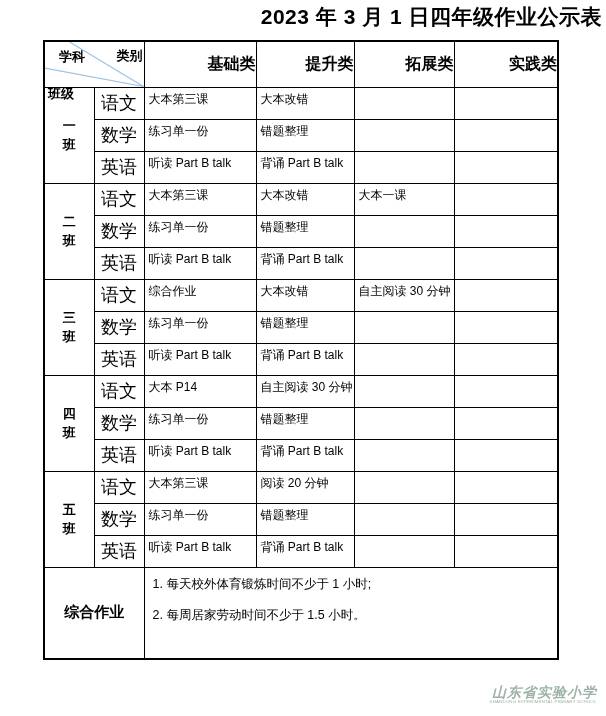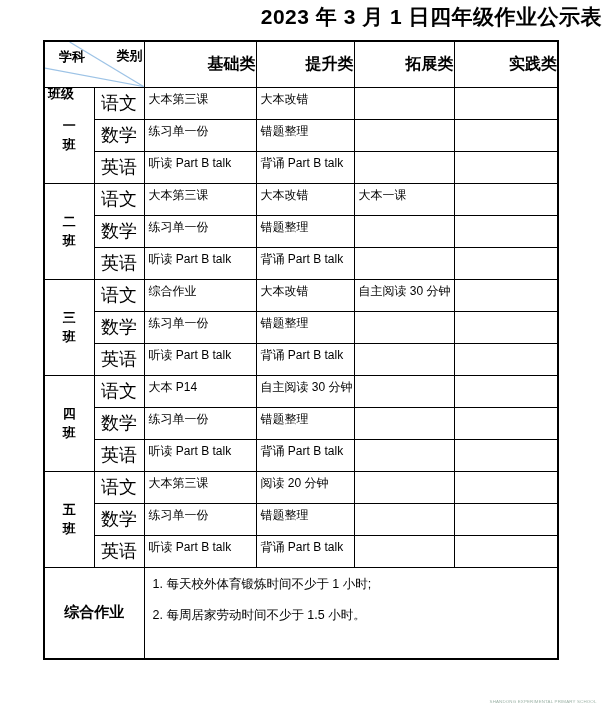--- a/index.html
+++ b/index.html
@@ -263,14 +263,15 @@
     <td class="summary-label" colspan="2">综合作业</td>
     <td class="summary-content" colspan="4">
       <div class="summary-item">1. 每天校外体育锻炼时间不少于 1 小时;</div>
       <div class="summary-item">2. 每周居家劳动时间不少于 1.5 小时。</div>
     </td>
   </tr>
 </tbody>
   </table>
 
 <div class="watermark">
+  <span class="wm-cn">山东省实验小学</span>
   <span class="wm-en">SHANDONG EXPERIMENTAL PRIMARY SCHOOL</span>
 </div>
 
 </body></html>

